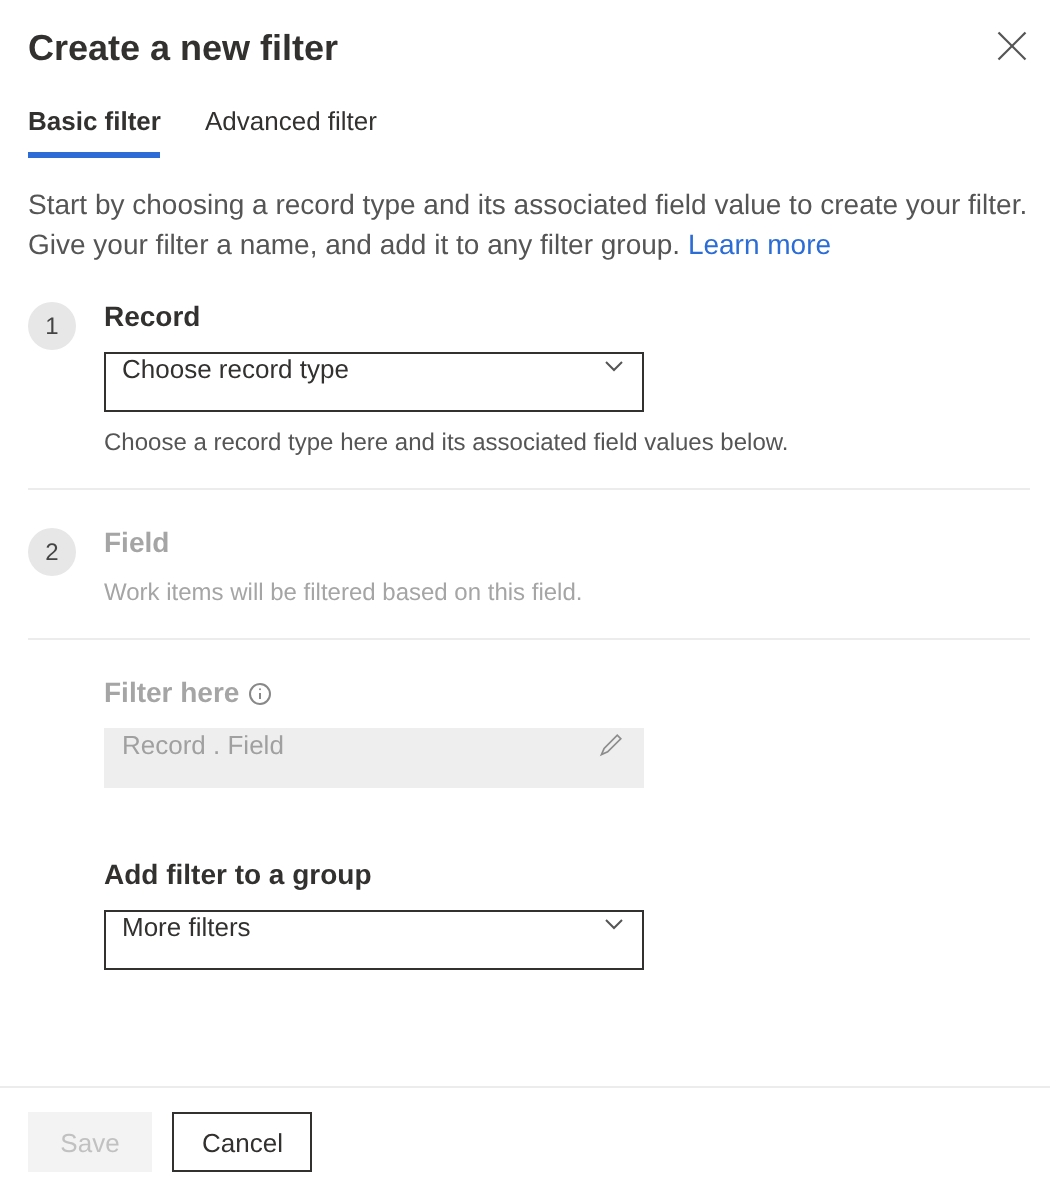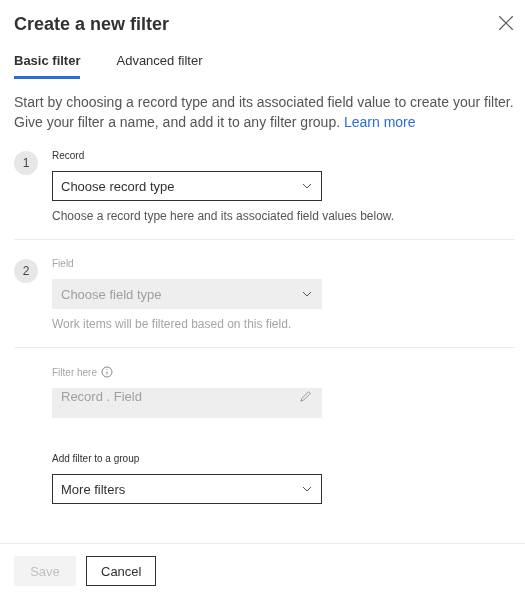--- a/index.html
+++ b/index.html
@@ -10,40 +10,40 @@
     font-family: "Segoe UI", -apple-system, Arial, sans-serif;
     font-size: 13px;
     color: #323130;
     background: #fff;
     position: relative;
   }
   .panel { padding: 14px 10px 0 14px; }
   .header { display: flex; align-items: flex-start; justify-content: space-between; }
   .title { font-size: 18px; font-weight: 600; margin: 0; }
   .close { width: 18px; height: 18px; color: #555; cursor: pointer; }
-  .tabs { display: flex; gap: 36px; margin-top: 18px; border-bottom: none; }
+  .tabs { display: flex; gap: 22px; margin-top: 18px; border-bottom: none; }
   .tab { font-size: 13px; padding: 0 0 8px 0; cursor: pointer; color: #323130; }
   .tab.active { font-weight: 600; border-bottom: 3px solid #2b6cd6; }
   .intro { margin-top: 14px; font-size: 14px; color: #555; line-height: 1.4; }
   .intro a { color: #2b6cd6; text-decoration: none; cursor: pointer; }
   .step { display: flex; gap: 14px; align-items: flex-start; padding: 18px 0 16px 0; }
   .step + .step { border-top: 1px solid #ececec; }
   .num {
     width: 24px; height: 24px; border-radius: 50%;
     background: #e7e7e7; color: #444;
     display: flex; align-items: center; justify-content: center;
     font-size: 12px; flex-shrink: 0; margin-top: 1px;
   }
   .body { flex: 1 1 auto; }
-  .label { font-size: 10px; font-weight: 400; margin: 0 0 10px 0; display: flex; align-items: center; gap: 4px; }
+  .label { font-size: 14px; font-weight: 700; margin: 0 0 10px 0; display: flex; align-items: center; gap: 4px; }
   .muted .label, .muted .hint { color: #a5a5a5; }
   .dropdown {
     width: 270px; height: 30px;
     border: 1px solid #323130;
-    display: flex; align-items: center; justify-content: space-between;
+    display: flex; align-items: flex-start; justify-content: space-between;
     padding: 0 8px; cursor: pointer; background: #fff;
   }
   .dropdown.disabled { background: #eeeeee; border-color: #eeeeee; color: #a0a0a0; cursor: default; }
   .dropdown .chev { width: 12px; height: 12px; color: #555; flex-shrink:0; }
   .hint { font-size: 12px; color: #555; margin-top: 8px; }
   .input {
     width: 270px; height: 30px;
     background: #eeeeee; border: 1px solid #eeeeee;
     display: flex; align-items: flex-start; justify-content: space-between;
     padding: 0 8px; color: #a0a0a0;
@@ -92,28 +92,20 @@
         </span>
       </div>
       <div class="hint">Choose a record type here and its associated field values below.</div>
     </div>
   </div>
 
   <div class="step muted">
     <div class="num">2</div>
     <div class="body">
       <div class="label">Field</div>
-      <div class="dropdown disabled">
-        <span>Choose field type</span>
-        <span class="chev">
-          <svg viewBox="0 0 12 12" fill="none" stroke="currentColor" stroke-width="1">
-              <polyline points="2,4 6,8 10,4"></polyline>
-            </svg>
-        </span>
-      </div>
       <div class="hint">Work items will be filtered based on this field.</div>
     </div>
   </div>
 
   <div class="step muted" style="border-top:1px solid #ececec;">
     <div style="width:24px; flex-shrink:0;"></div>
     <div class="body">
       <div class="label">
         <span>Filter here</span>
         <span class="info-icon">

